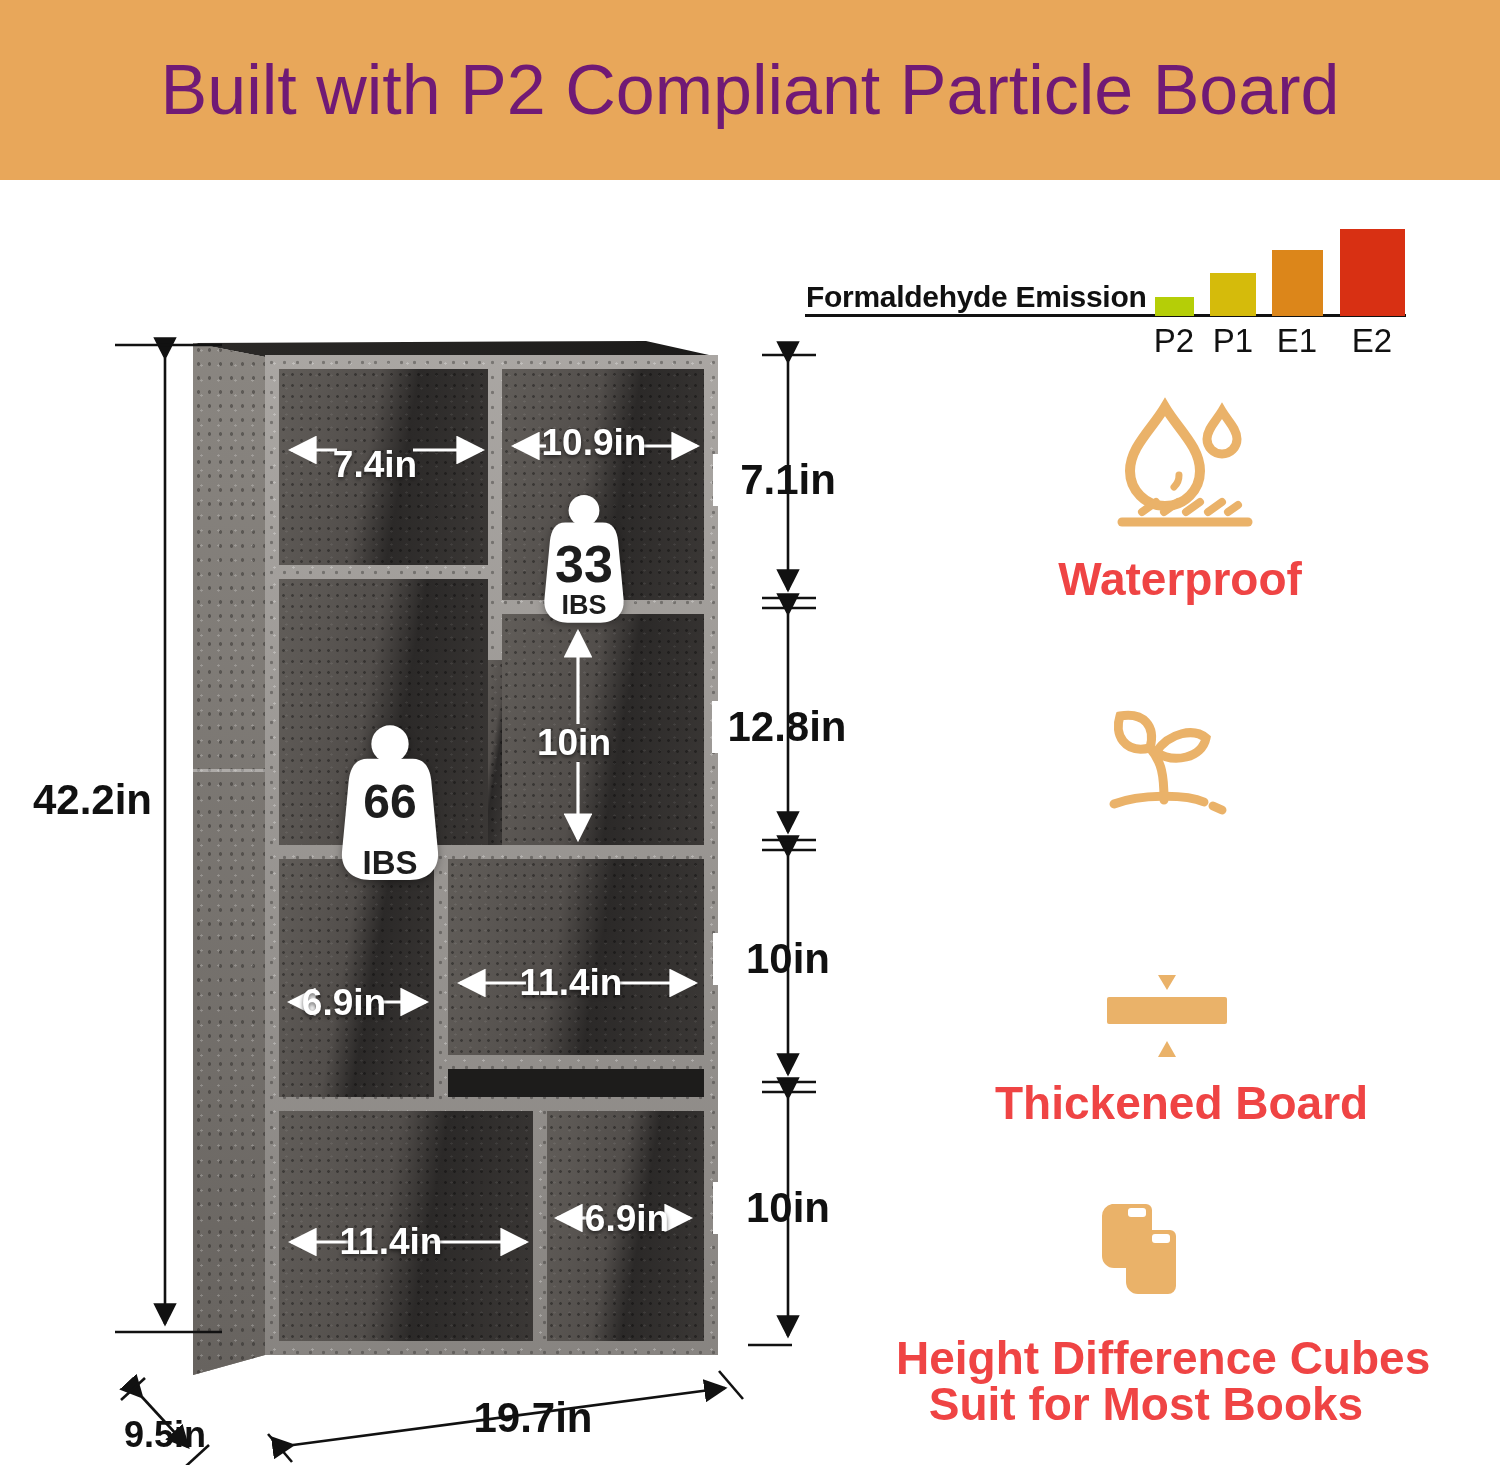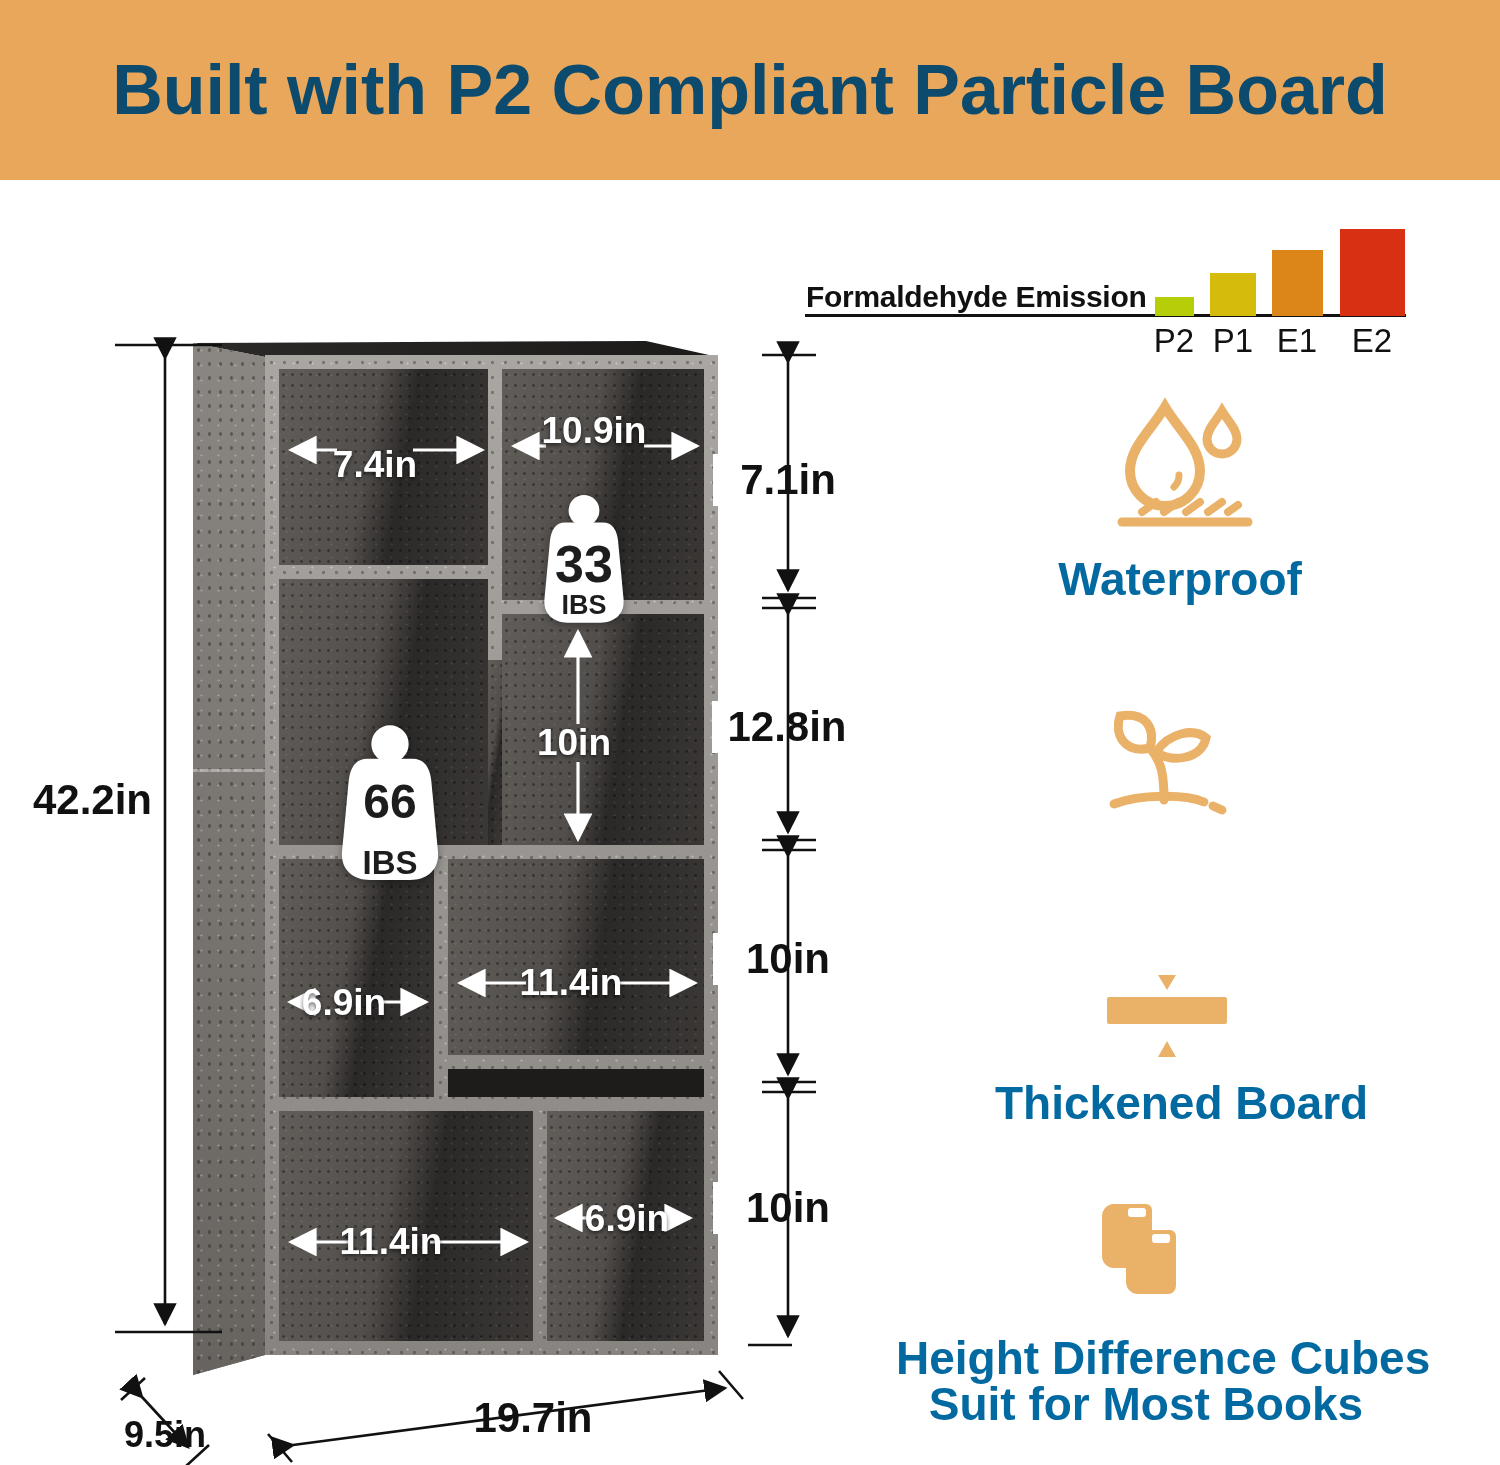--- a/index.html
+++ b/index.html
@@ -1,21 +1,21 @@
 <!DOCTYPE html>
 <html><head>
 <meta charset="utf-8">
 <style>
   html,body{margin:0;padding:0;background:#fff;}
   .stage{position:relative;width:1500px;height:1465px;background:#fff;overflow:hidden;
          font-family:"Liberation Sans",sans-serif;color:#111;}
   
   .banner{position:absolute;left:0;top:0;width:1500px;height:180px;background:#e8a75a;
           display:flex;align-items:center;justify-content:center;}
-  .banner-title{font-size:70px;font-weight:bold;color:#0c4a6e;letter-spacing:0;white-space:nowrap;}
+  .banner-title{font-size:70px;font-weight:normal;color:#701a75;letter-spacing:0;white-space:nowrap;}
   
   .chart-title{position:absolute;left:806px;top:280px;font-size:30px;font-weight:bold;color:#111;
                letter-spacing:-0.3px;white-space:nowrap;}
   .chart-baseline{position:absolute;left:805px;top:314px;width:601px;height:3px;background:#111;}
   .bar{position:absolute;}
   .bar-1{left:1155px;width:39px;}
   .bar-2{left:1210px;width:46px;}
   .bar-3{left:1272px;width:51px;}
   .bar-4{left:1340px;width:65px;}
   .bar-label{position:absolute;top:322px;width:70px;text-align:center;font-size:33px;font-weight:normal;}
@@ -67,21 +67,21 @@
               filter:drop-shadow(0 2px 4px rgba(0,0,0,.35));}
   .wnum,.wunit{position:absolute;left:0;width:100%;text-align:center;font-weight:bold;color:#1d1d1d;z-index:2;}
   .w33{left:528px;top:494px;width:112px;height:132px;}
   .w33 .wnum{top:40px;font-size:52px;}
   .w33 .wunit{top:96px;font-size:27px;}
   .w66{left:323px;top:724px;width:134px;height:160px;}
   .w66 .wnum{top:50px;font-size:48px;}
   .w66 .wunit{top:120px;font-size:33px;}
   
   .feat-icon{position:absolute;}
-  .feat-label{position:absolute;font-size:46px;font-weight:bold;color:#0369a1;text-align:center;white-space:nowrap;}
+  .feat-label{position:absolute;font-size:46px;font-weight:bold;color:#ef4444;text-align:center;white-space:nowrap;}
 </style>
 </head>
 <body>
 
 <div class="stage">
 
   <div class="banner">
     <div class="banner-title">Built with P2 Compliant Particle Board</div>
   </div>
 
@@ -182,21 +182,21 @@
 
   <div class="bdim" style="left:30px;top:776px;width:125px;">42.2in</div>
   <div class="bdim onl" style="left:713px;top:454px;width:150px;">7.1in</div>
   <div class="bdim onl" style="left:712px;top:701px;width:150px;">12.8in</div>
   <div class="bdim onl" style="left:713px;top:933px;width:150px;">10in</div>
   <div class="bdim onl" style="left:713px;top:1182px;width:150px;">10in</div>
   <div class="bdim" style="left:433px;top:1394px;width:200px;">19.7in</div>
   <div class="bdim" style="left:85px;top:1414px;width:160px;font-size:36px;">9.5in</div>
 
   <div class="wdim" style="left:295px;top:444px;width:160px;">7.4in</div>
-  <div class="wdim" style="left:509px;top:410px;width:170px;">10.9in</div>
+  <div class="wdim" style="left:509px;top:422px;width:170px;">10.9in</div>
   <div class="wdim" style="left:494px;top:722px;width:160px;">10in</div>
   <div class="wdim" style="left:264px;top:982px;width:160px;">6.9in</div>
   <div class="wdim" style="left:486px;top:962px;width:170px;">11.4in</div>
   <div class="wdim" style="left:306px;top:1221px;width:170px;">11.4in</div>
   <div class="wdim" style="left:547px;top:1198px;width:160px;">6.9in</div>
 
   <svg class="feat-icon" style="left:1110px;top:395px;width:150px;height:140px;" viewBox="0 0 150 140">
     <g stroke="#eab269" fill="none" stroke-linecap="round">
       <path d="M55 12 C68 34 90 52 90 76 A35 35 0 1 1 20 76 C20 52 42 34 55 12 Z" stroke-width="10"></path>
       <path d="M112 16 C118 26 127 34 127 44 A15 15 0 1 1 97 44 C97 34 106 26 112 16 Z" stroke-width="9"></path>

